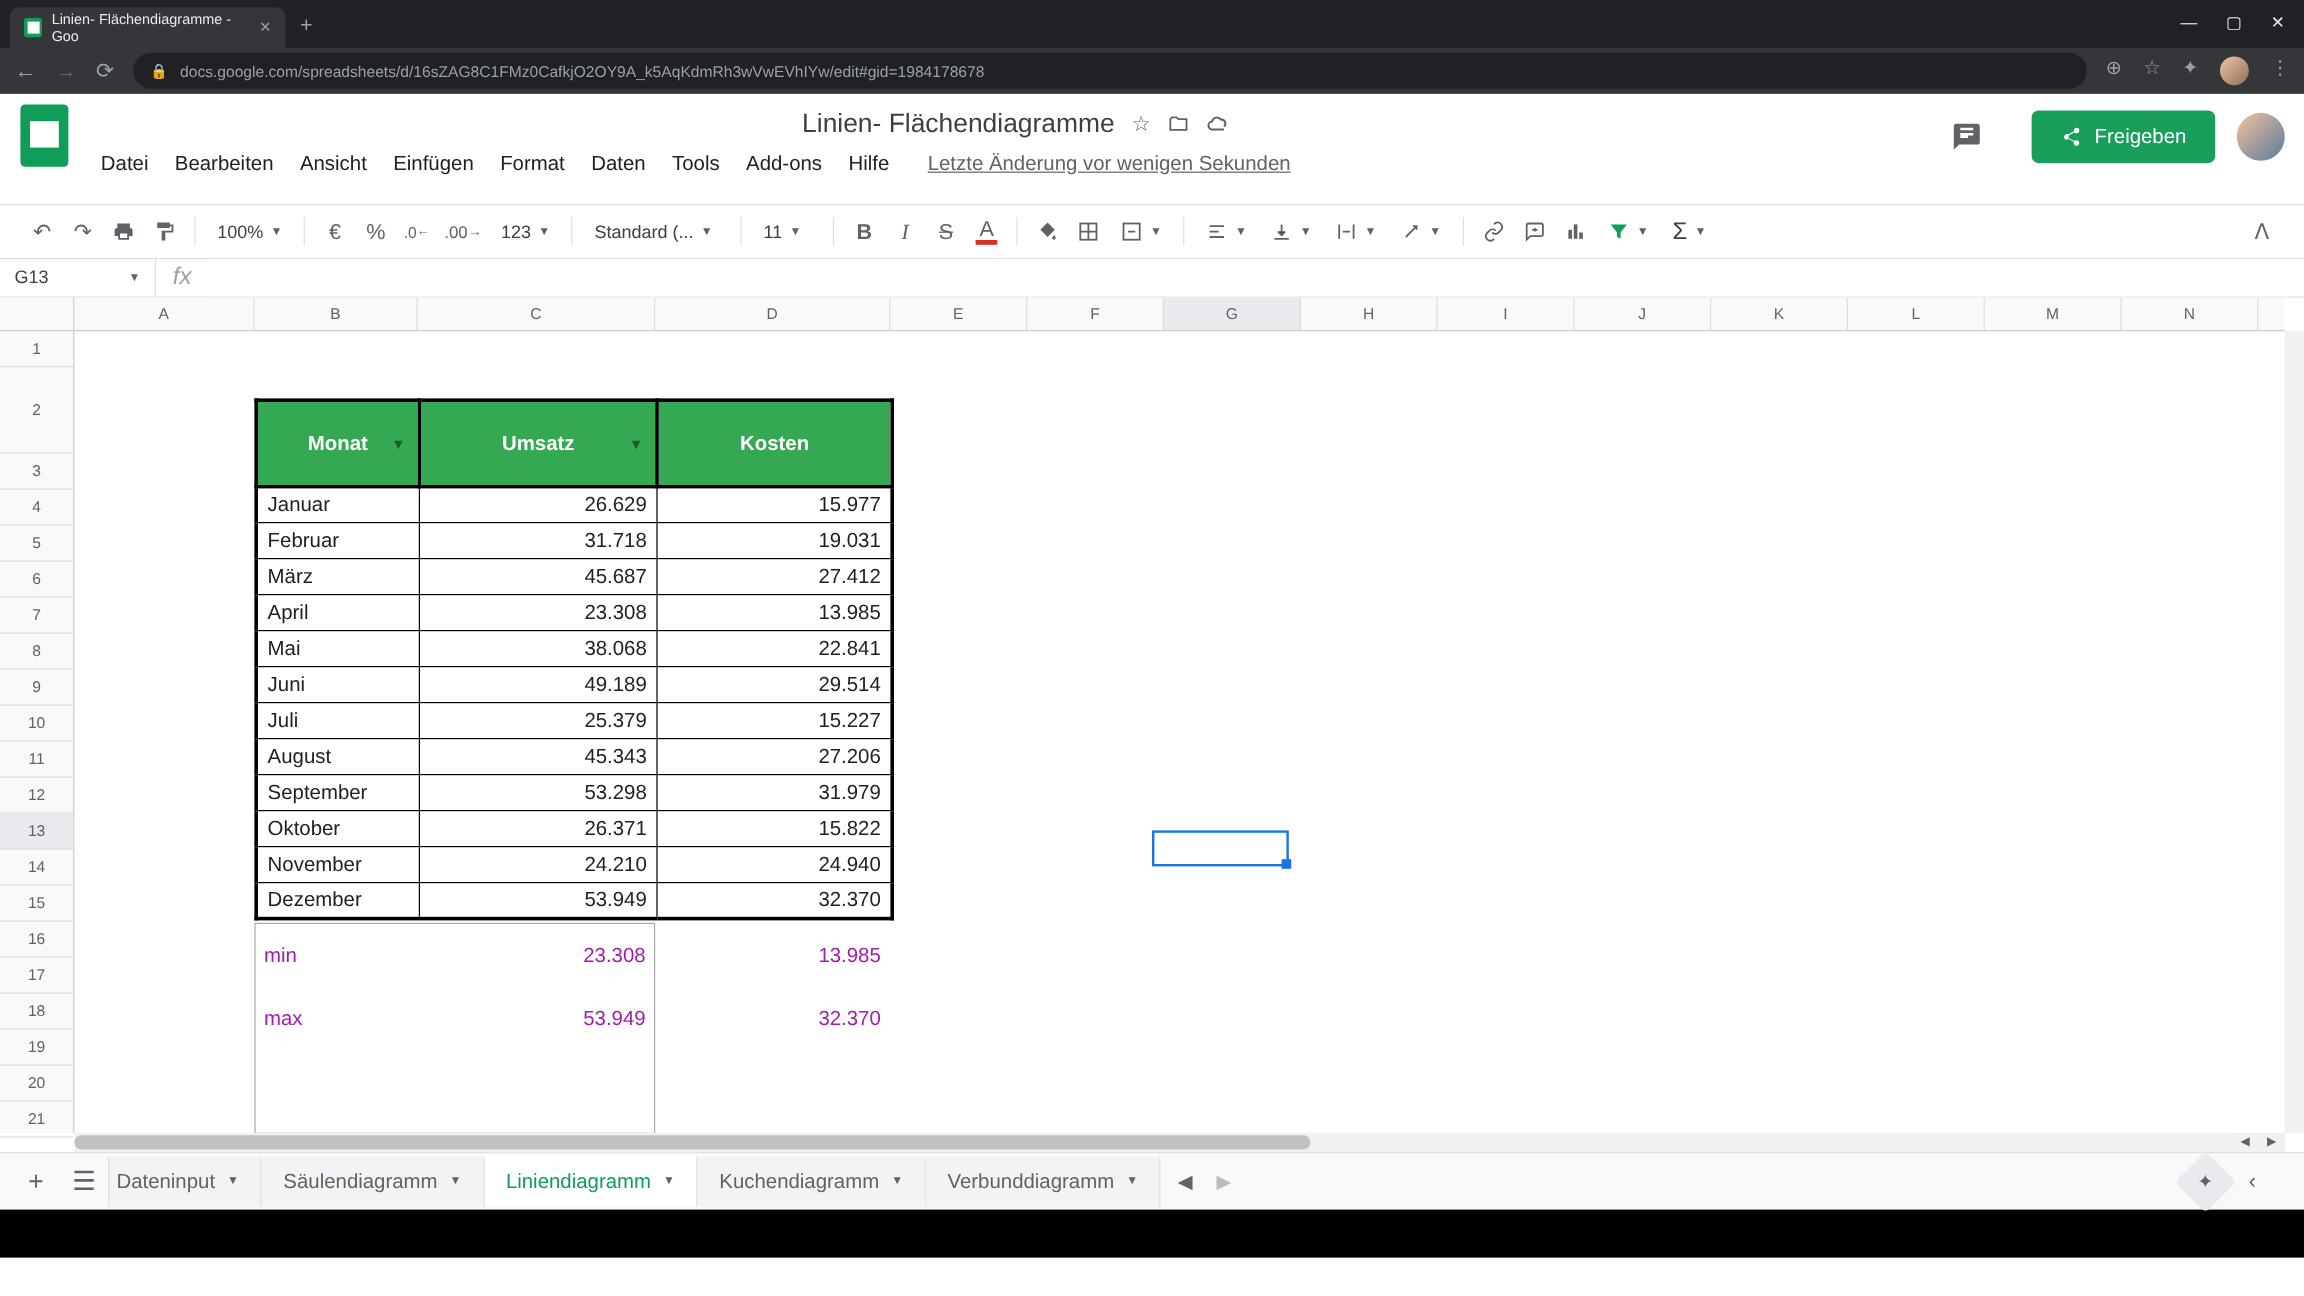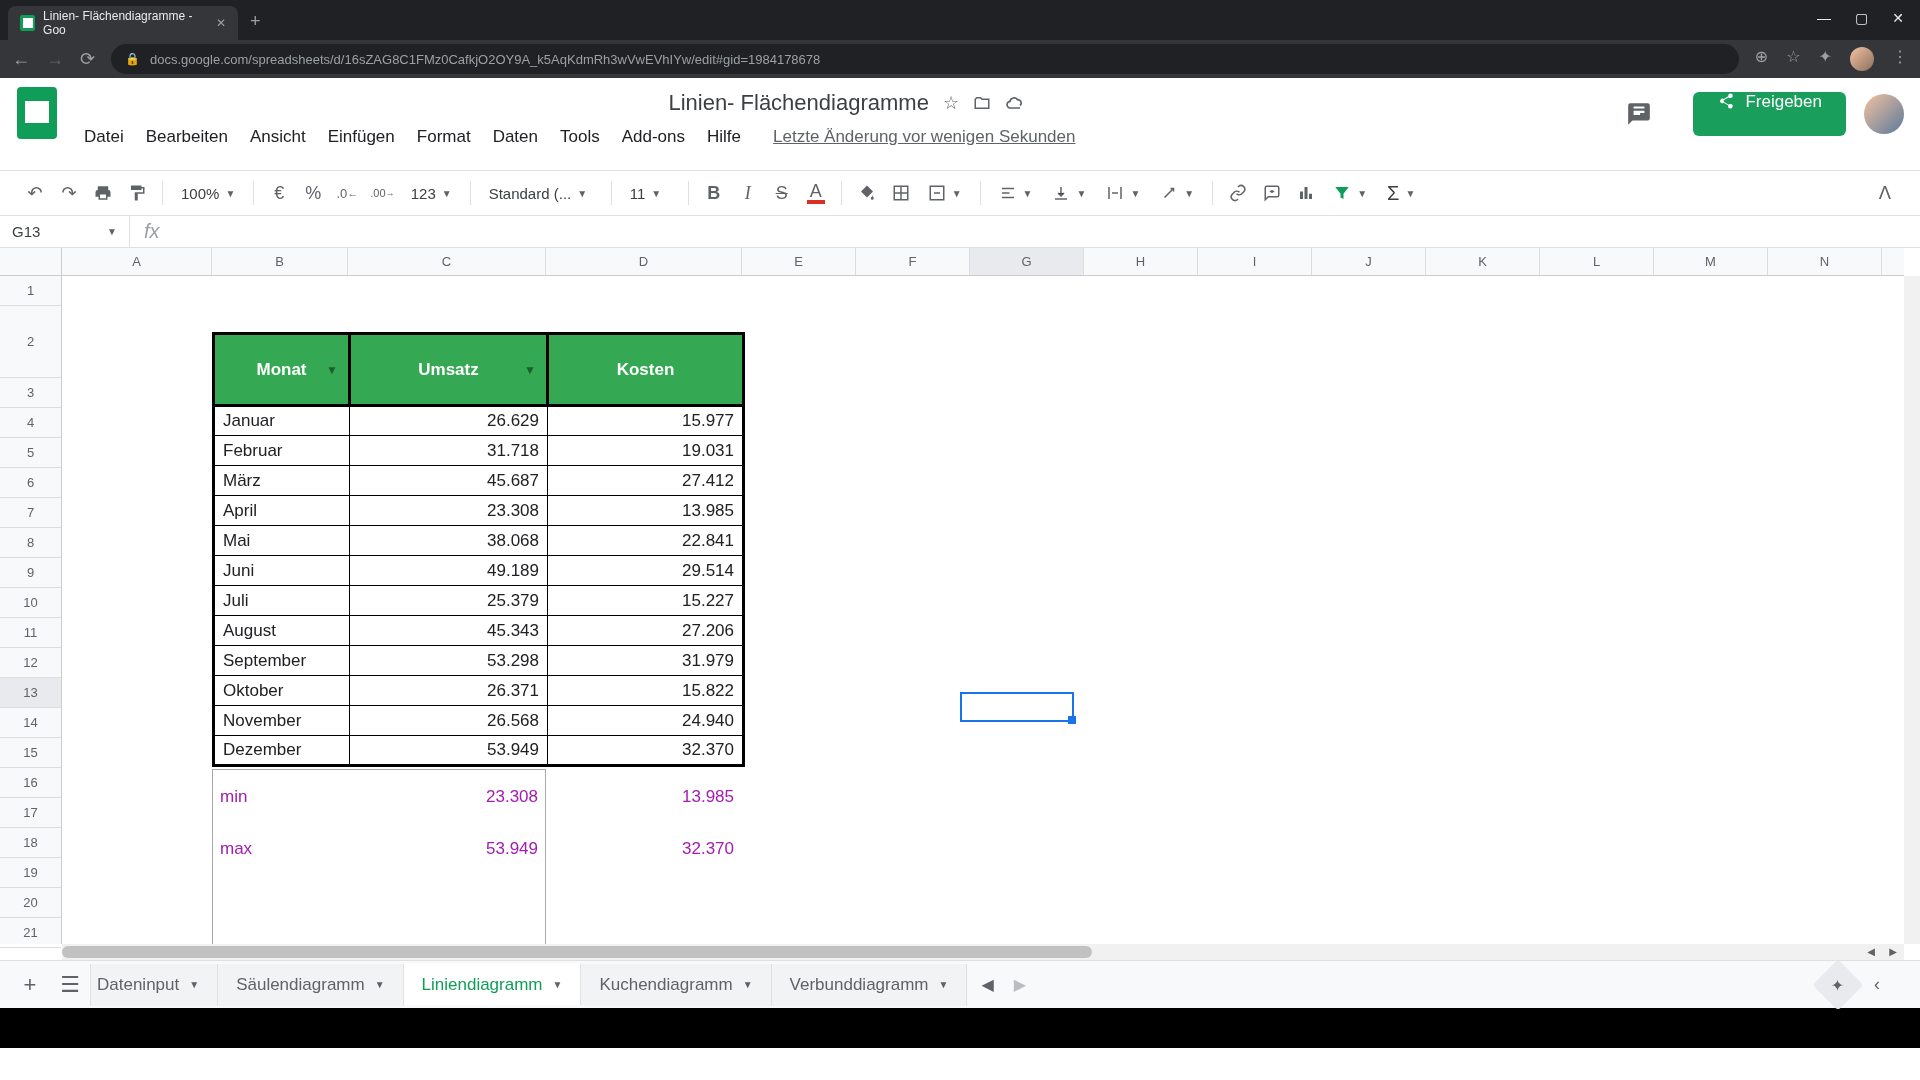--- a/index.html
+++ b/index.html
@@ -30,21 +30,21 @@
 .logo-inner::after { content: ""; position: absolute; left: 8px; right: 8px; top: 14px; height: 22px; background: #fff; }
 .doc-area { flex: 1; }
 .doc-title-row { display: flex; align-items: center; gap: 14px; height: 34px; justify-content: center; }
 .doc-title { font-size: 22px; color: #3c4043; }
 .title-icon { color: #5f6368; font-size: 18px; cursor: pointer; }
 .menu-bar { display: flex; gap: 2px; height: 34px; align-items: center; }
 .menu-item { padding: 4px 10px; font-size: 17px; color: #202124; cursor: pointer; border-radius: 4px; }
 .last-edit { color: #5f6368; text-decoration: underline; margin-left: 20px; font-size: 17px; cursor: pointer; }
 .header-right { display: flex; align-items: center; gap: 18px; padding-top: 6px; }
 .comment-btn { width: 40px; height: 40px; border-radius: 50%; display: flex; align-items: center; justify-content: center; color: #5f6368; font-size: 22px; cursor: pointer; }
-.share-btn { background: #1a9e5c; color: #fff; height: 44px; padding: 0 24px; border-radius: 6px; display: flex; align-items: flex-start; gap: 10px; font-size: 17px; font-weight: 500; cursor: pointer; margin-left: 16px; }
+.share-btn { background: #1a9e5c; color: #fff; height: 44px; padding: 0 24px; border-radius: 6px; display: flex; align-items: center; gap: 10px; font-size: 17px; font-weight: 500; cursor: pointer; margin-left: 16px; }
 .avatar-large { width: 40px; height: 40px; border-radius: 50%; background: linear-gradient(135deg,#f4c2a1,#5a7a9a); }
 
 
 .toolbar { height: 46px; border-top: 1px solid #e0e0e0; border-bottom: 1px solid #e0e0e0; display: flex; align-items: center; padding: 0 20px; gap: 4px; }
 .tb-btn { min-width: 30px; height: 30px; display: flex; align-items: center; justify-content: center; color: #5f6368; font-size: 18px; cursor: pointer; border-radius: 4px; padding: 0 4px; }
 .tb-sep { width: 1px; height: 24px; background: #e0e0e0; margin: 0 6px; }
 .tb-select { display: flex; align-items: center; gap: 6px; padding: 0 8px; font-size: 15px; color: #3c4043; cursor: pointer; }
 .caret { font-size: 10px; color: #5f6368; }
 .filter-active { color: #0f9d58; }
 .collapse-toolbar { margin-left: auto; }
@@ -212,21 +212,21 @@
       <span>100%</span>
       <span class="caret">▼</span>
     </div>
   <div class="tb-sep"></div>
   <div class="tb-btn">€</div>
   <div class="tb-btn">%</div>
   <div class="tb-btn" style="font-size:13px">
       <span>.0</span>
       <sub>←</sub>
     </div>
-  <div class="tb-btn" style="font-size:11px">
+  <div class="tb-btn" style="font-size:14px">
       <span>.00</span>
       <sub>→</sub>
     </div>
   <div class="tb-select">
       <span>123</span>
       <span class="caret">▼</span>
     </div>
   <div class="tb-sep"></div>
   <div class="tb-select" style="width:120px">
       <span>Standard (...</span>
@@ -434,21 +434,21 @@
             <td class="num">53.298</td>
             <td class="num outer-r">31.979</td>
           </tr>
           <tr>
             <td class="outer-l">Oktober</td>
             <td class="num">26.371</td>
             <td class="num outer-r">15.822</td>
           </tr>
           <tr>
             <td class="outer-l">November</td>
-            <td class="num">26.568</td>
+            <td class="num">24.210</td>
             <td class="num outer-r">24.940</td>
           </tr>
           <tr class="last">
             <td class="outer-l">Dezember</td>
             <td class="num">53.949</td>
             <td class="num outer-r">32.370</td>
           </tr>
         </tbody>
     </table>
 

